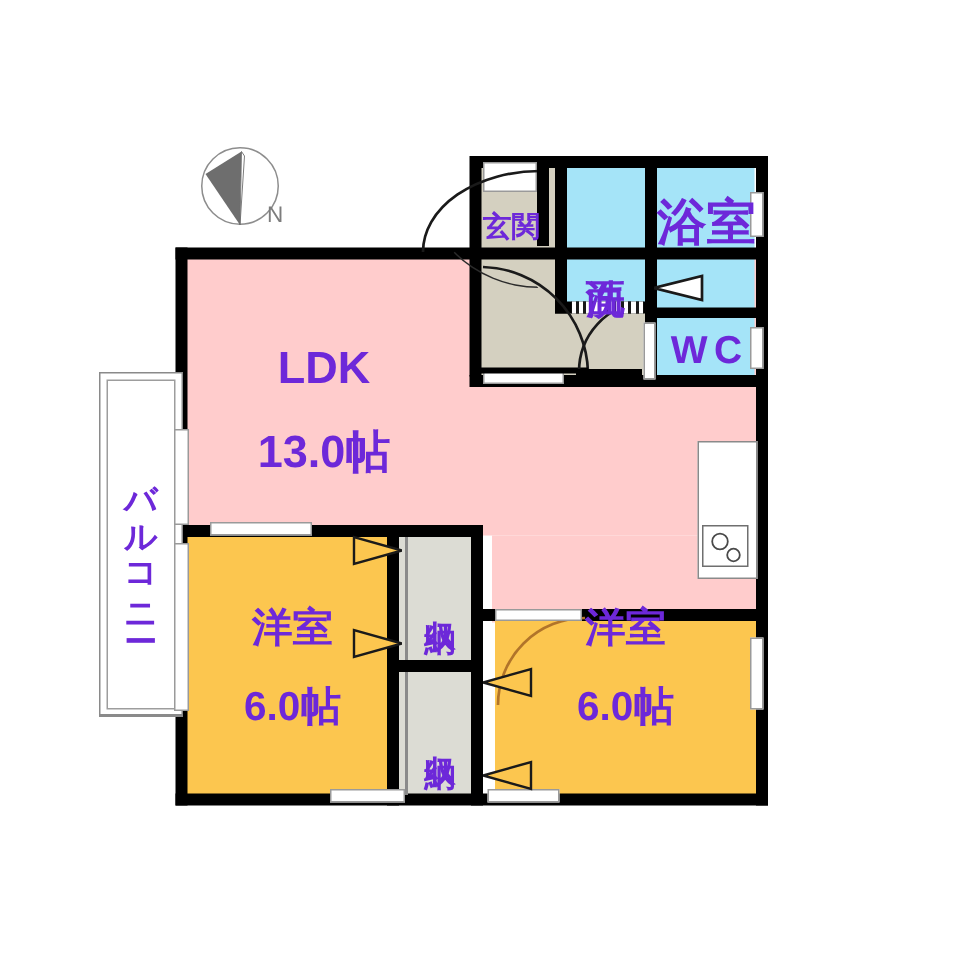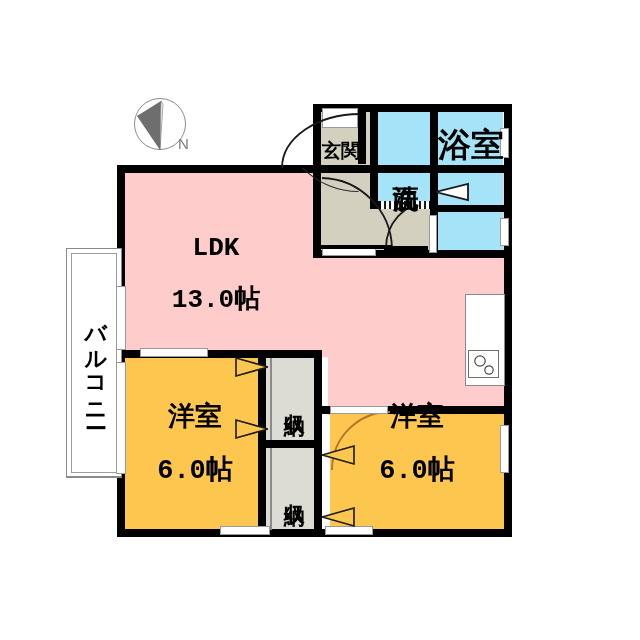--- a/index.html
+++ b/index.html
@@ -16,23 +16,22 @@
   }
   
   .abs { position: absolute; }
   .room {
     position: absolute;
     display: flex;
     flex-direction: column;
     align-items: center;
     justify-content: center;
     line-height: 1.08;
-    color: #000000;
+    color: #6d28d9;
     text-align: center;
-    font-family: Liberation Mono, monospace;
   }
   .room .nm { display: block; }
   .room .sz { display: block; margin-top: 24px; }
   
   .wall { position: absolute; background: #000000; }
   
   .thin { position: absolute; background: #8a8a8a; }
   
   .win {
     position: absolute;
@@ -211,21 +210,21 @@
   <div class="abs" style="left:465px; top:294px; width:40px; height:92px;
               background:#ffffff; border:1.4px solid #8a8a8a;"></div>
   <div class="abs" style="left:468px; top:350px; width:31px; height:28px;
               background:#ffffff; border:1.2px solid #6f6f6f;">
     <svg width="31" height="28" viewBox="0 0 31 28" style="position:absolute; left:0; top:0;">
       <circle cx="11" cy="10" r="5.2" fill="none" stroke="#4a4a4a" stroke-width="1.2"></circle>
       <circle cx="20" cy="19" r="4.2" fill="none" stroke="#4a4a4a" stroke-width="1.2"></circle>
     </svg>
   </div>
 
-  <div class="room" style="left:152px; top:238px; width:128px; height:72px; font-size:26px; font-weight:700;">
+  <div class="room" style="left:152px; top:238px; width:128px; height:72px; font-size:30px; font-weight:700;">
     <span class="nm">LDK</span>
     <span class="sz">13.0帖</span>
   </div>
 
   <div class="room" style="left:136px; top:408px; width:118px; height:74px; font-size:27px; font-weight:700;">
     <span class="nm">洋室</span>
     <span class="sz">6.0帖</span>
   </div>
 
   <div class="room" style="left:358px; top:408px; width:118px; height:74px; font-size:27px; font-weight:700;">
@@ -238,20 +237,23 @@
   </div>
 
   <div class="room vtext" style="left:379px; top:128px; width:50px; height:78px; font-size:26px; font-weight:700;">
     <span>洗面</span>
   </div>
 
   <div class="room" style="left:438px; top:130px; width:66px; height:36px; font-size:33px; font-weight:700;">
     <span>浴室</span>
   </div>
 
+  <div class="room" style="left:437px; top:216px; width:68px; height:34px; font-size:26px; font-weight:700;">
+    <span>W C</span>
+  </div>
 
   <div class="room vtext" style="left:272px; top:362px; width:40px; height:74px; font-size:21px; font-weight:700;">
     <span>収納</span>
   </div>
 
   <div class="room vtext" style="left:272px; top:452px; width:40px; height:74px; font-size:21px; font-weight:700;">
     <span>収納</span>
   </div>
 
 </div>

